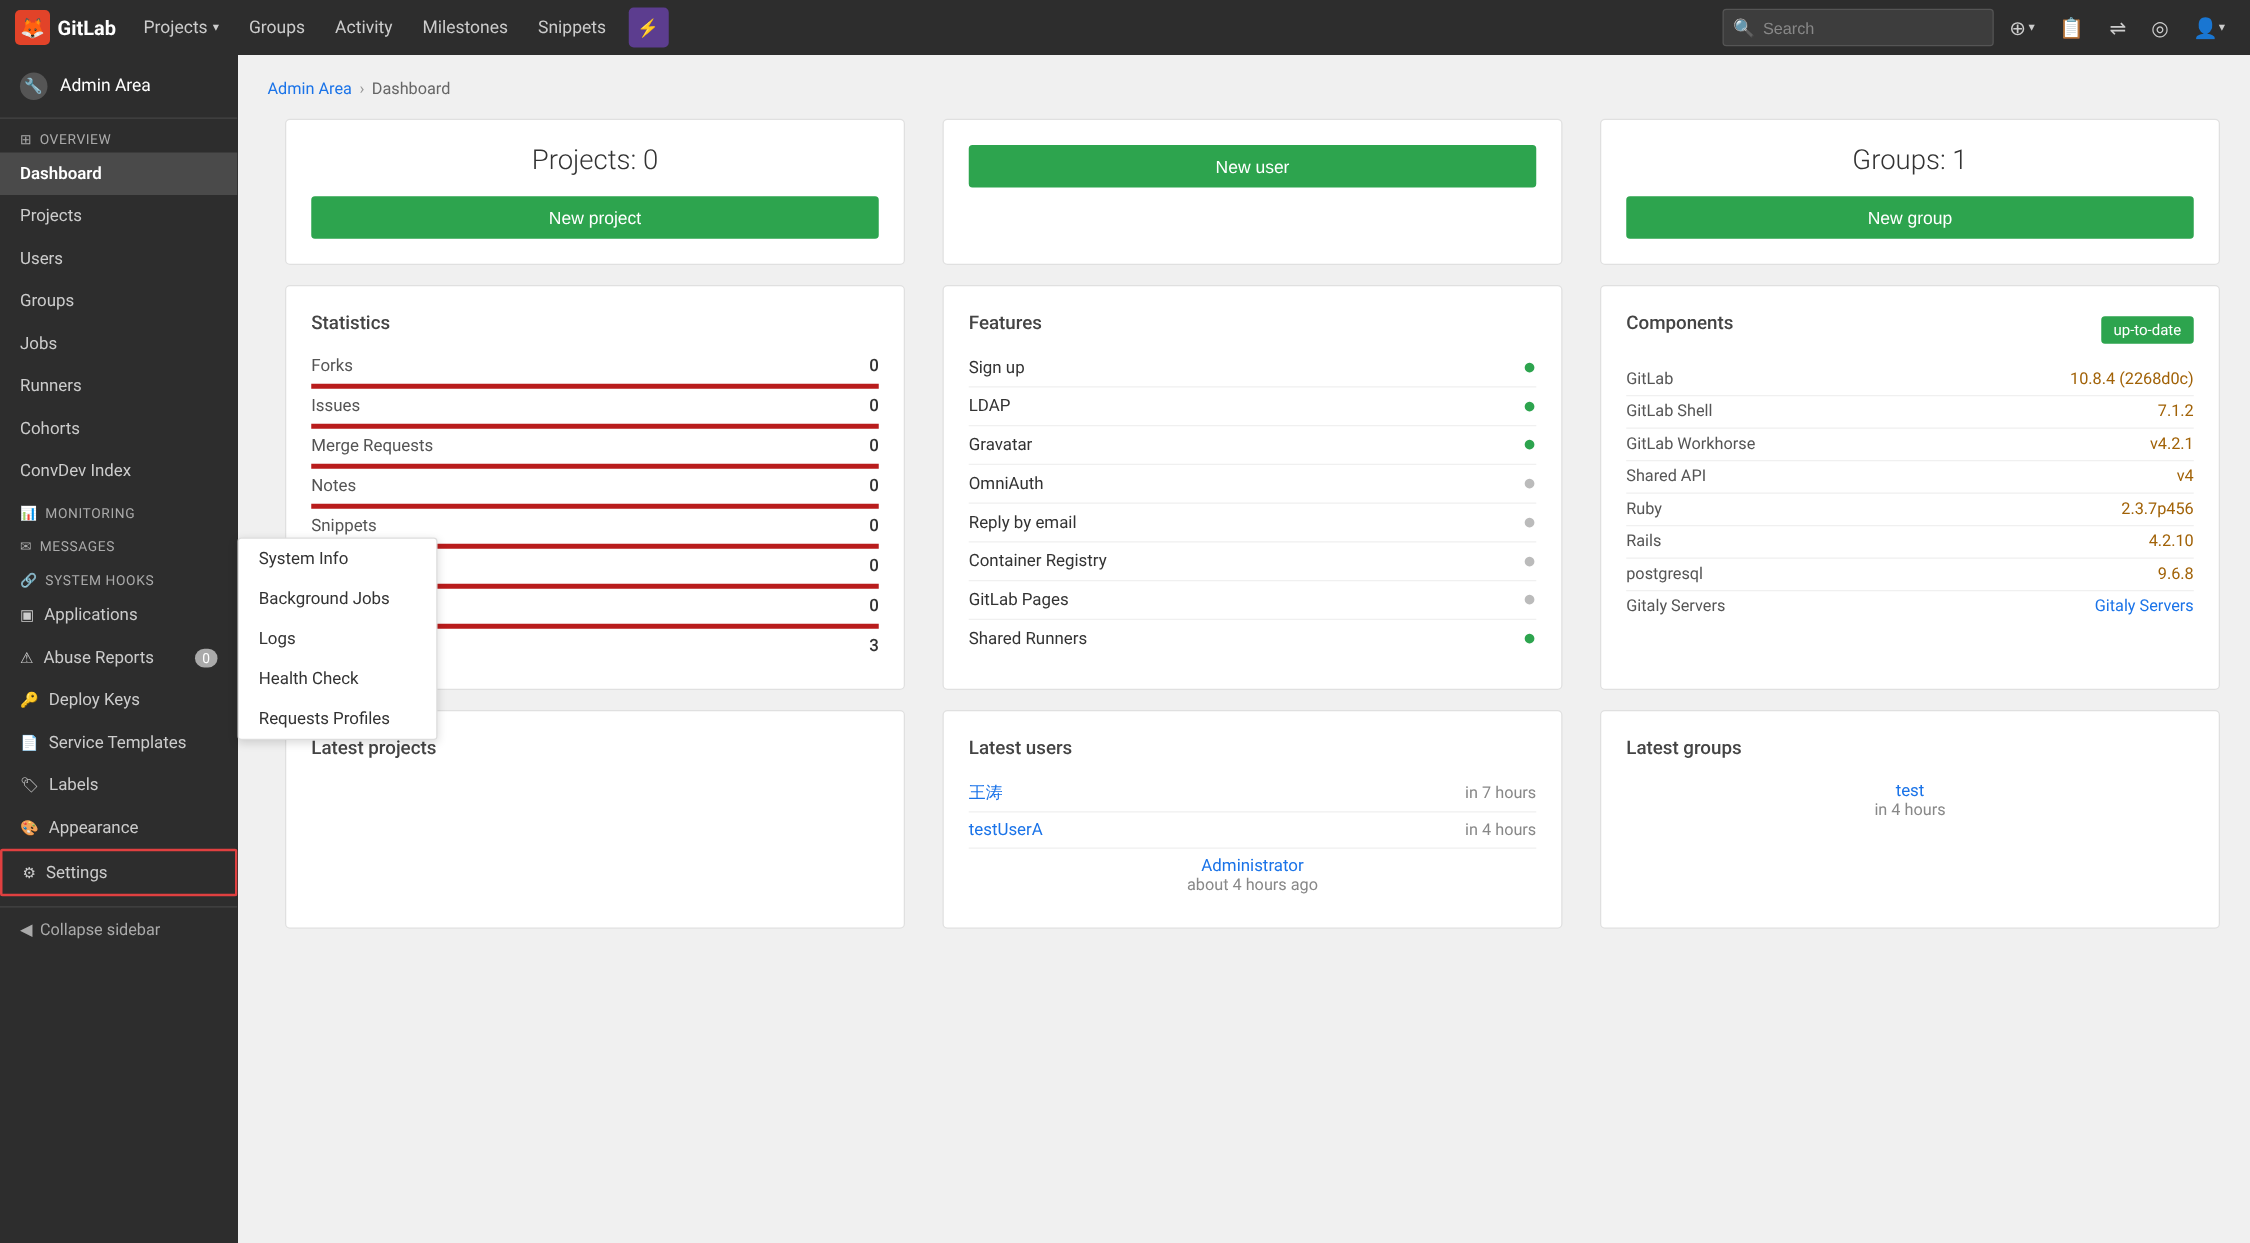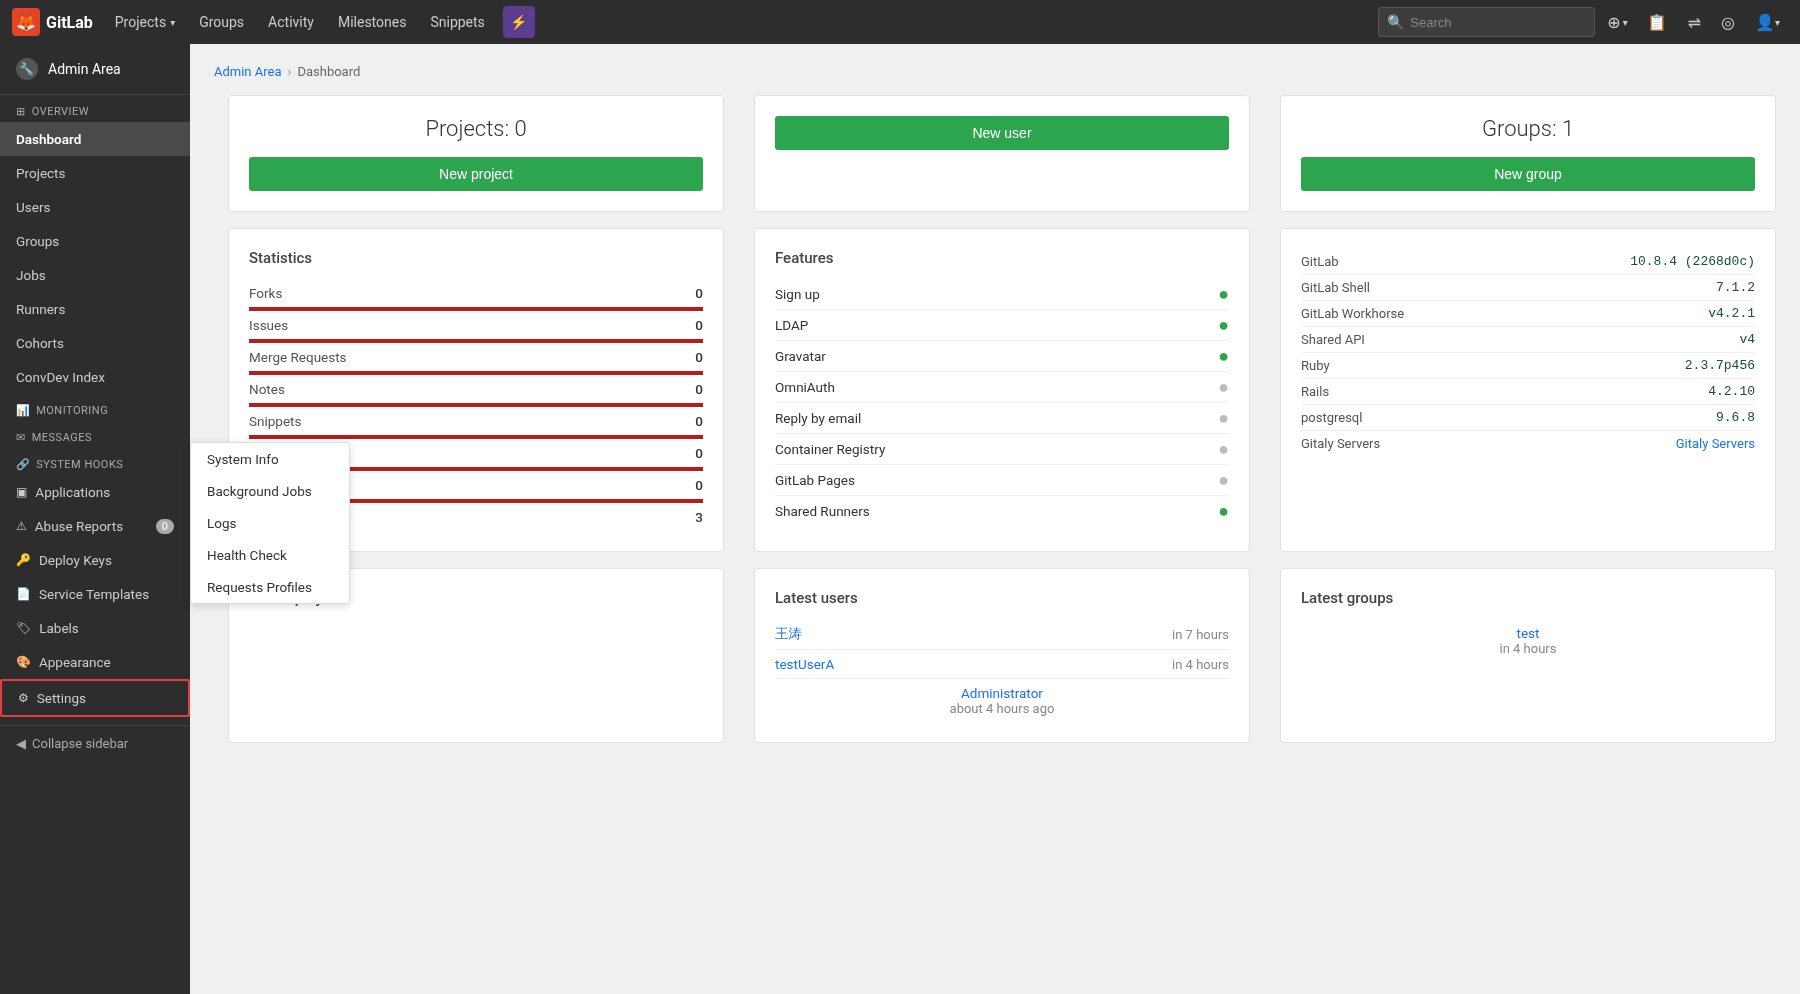--- a/index.html
+++ b/index.html
@@ -133,21 +133,21 @@
       font-size: 13px;
       display: flex; align-items: center; gap: 6px;
       border-top: 1px solid #444;
       margin-top: 8px;
     }
 
     
     .dropdown-menu {
       position: fixed;
       left: 190px;
-      top: 442px;
+      top: 430px;
       background: #fff;
       border: 1px solid #ddd;
       border-radius: 3px;
       box-shadow: 0 2px 8px rgba(0,0,0,0.15);
       z-index: 999;
       min-width: 160px;
     }
     .dropdown-menu-item {
       padding: 8px 16px;
       cursor: pointer;
@@ -245,21 +245,21 @@
       font-size: 12px;
     }
     .component-row {
       display: flex; justify-content: space-between;
       padding: 5px 0;
       border-bottom: 1px solid #f0f0f0;
       font-size: 13px;
     }
     .component-row:last-child { border-bottom: none; }
     .component-name { color: #555; }
-    .component-version { color: #14532d; font-family: Liberation Mono, monospace; }
+    .component-version { color: #a16207; }
     .latest-row {
       display: flex; justify-content: space-between; align-items: center;
       padding: 6px 0;
       border-bottom: 1px solid #f0f0f0;
       font-size: 13.5px;
     }
     .latest-row:last-child { border-bottom: none; flex-direction: column; }
     .latest-link { color: #1a73e8; text-decoration: none; cursor: pointer; }
     .latest-time { color: #888; font-size: 13px; }
 
@@ -515,20 +515,24 @@
               <span class="dot-gray">●</span>
             </div>
             <div class="feature-row">
               <span>Shared Runners</span>
               <span class="dot-green">●</span>
             </div>
           </div>
       </div>
 
       <div class="card">
+        <div class="components-header">
+          <div class="card-inner-title">Components</div>
+          <span class="badge-up-to-date">up-to-date</span>
+        </div>
         <div id="components-rows">
             <div class="component-row">
               <span class="component-name">GitLab</span>
               <span class="component-version">10.8.4 (2268d0c)</span>
             </div>
             <div class="component-row">
               <span class="component-name">GitLab Shell</span>
               <span class="component-version">7.1.2</span>
             </div>
             <div class="component-row">

